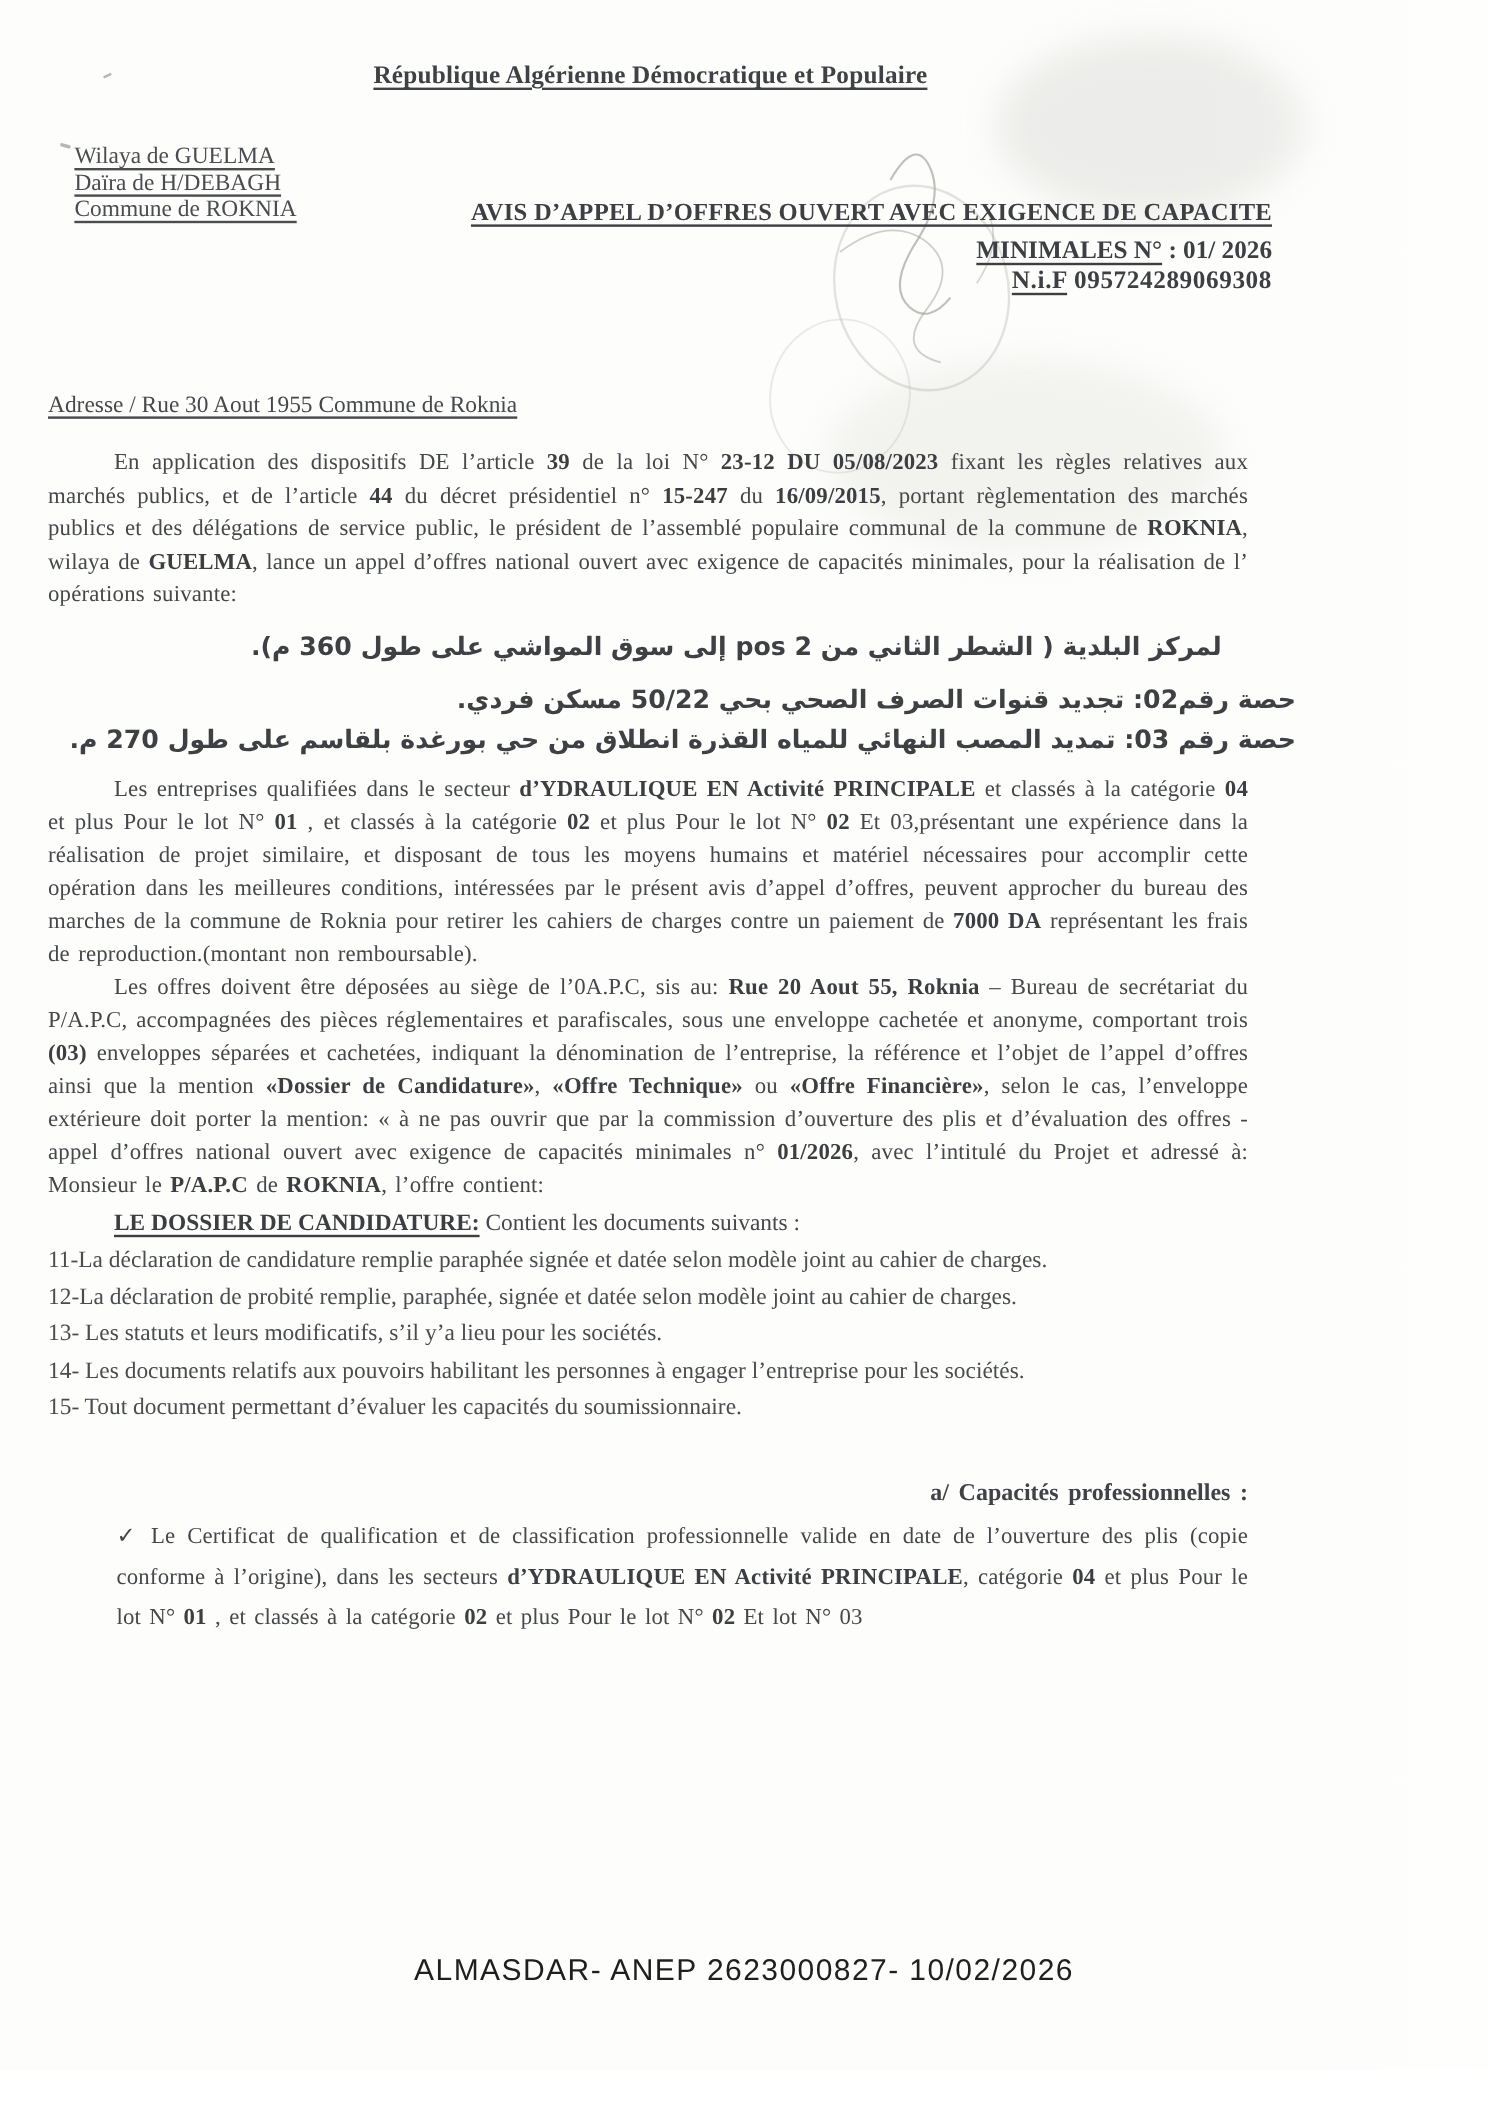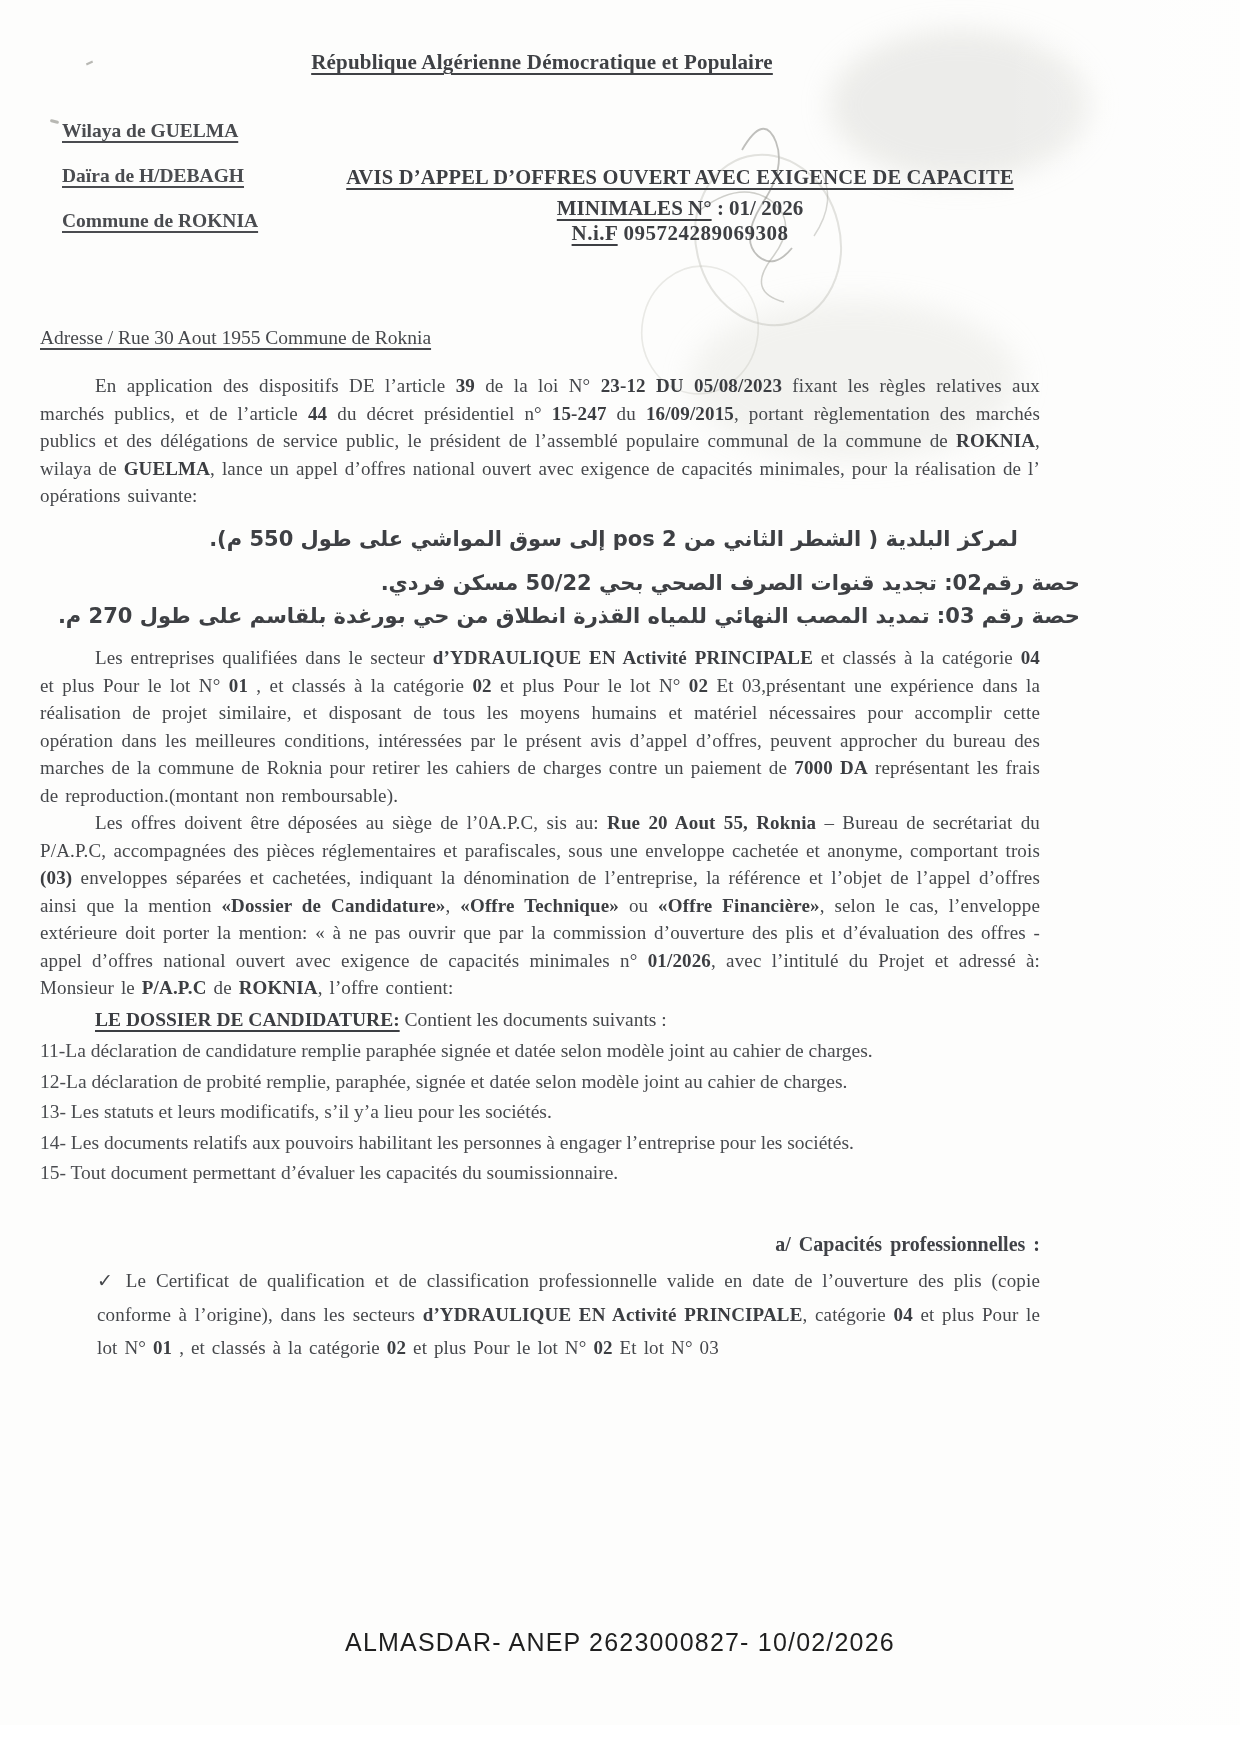--- a/index.html
+++ b/index.html
@@ -13,23 +13,23 @@
   }
   .u{text-decoration:underline;text-underline-offset:4px;text-decoration-thickness:1.5px;}
   .b{font-weight:bold;color:#3c3e42;}
 
   .header-title{
     position:absolute;top:50px;left:0;width:1084px;
     text-align:center;font-size:21px;font-weight:bold;color:#3f4145;
     letter-spacing:.2px;
   }
   .org-block{position:absolute;top:120px;left:62px;font-size:19.5px;color:#4a4c50;}
-  .org-block div{margin-bottom:23px;font-weight:bold;}
+  .org-block div{}
 
-  .title-block{position:absolute;top:166px;left:300px;width:760px;text-align:center;color:#3d3f43;}
+  .title-block{position:absolute;top:166px;left:300px;width:760px;text-align:right;color:#3d3f43;}
   .title-block .t1{font-size:20.5px;font-weight:bold;letter-spacing:.2px;}
   .title-block .t2{font-size:21px;font-weight:bold;margin-top:7px;}
   .title-block .t3{font-size:21px;font-weight:bold;margin-top:0;letter-spacing:.5px;}
 
   .address{position:absolute;top:327px;left:40px;font-size:19.5px;color:#46484c;}
 
   .body{position:absolute;top:372px;left:40px;width:1000px;font-size:19px;line-height:27.5px;}
   .para{margin:0;text-align:justify;text-indent:55px;word-spacing:2px;letter-spacing:.15px;}
   .para.mt{margin-top:14px;}
   .arabic{direction:rtl;text-align:right;margin:16px -40px 6px 0;
@@ -92,21 +92,21 @@
     <div class="t3"><span class="u">N.i.F</span><span> 095724289069308</span></div>
   </div>
 
   <div class="address u">Adresse / Rue 30 Aout  1955 Commune de Roknia</div>
 
   <div class="body">
 
     <p class="para"><span>En application des dispositifs DE l’article </span><span class="b">39</span><span> de la loi N° </span><span class="b">23-12 DU 05/08/2023</span><span> fixant les règles relatives aux marchés publics, et de l’article </span><span class="b">44</span><span> du décret présidentiel n° </span><span class="b">15-247</span><span> du </span><span class="b">16/09/2015</span><span>, portant règlementation des marchés publics et des délégations de service public, le président de l’assemblé populaire communal de la commune de </span><span class="b">ROKNIA</span><span>, wilaya de </span><span class="b">GUELMA</span><span>, lance un appel d’offres national ouvert avec exigence de capacités minimales, pour la réalisation de  l’ opérations suivante:</span></p>
 
     <div class="arabic" dir="rtl">
-      <div class="lot2">لمركز البلدية ( الشطر الثاني من pos 2 إلى سوق المواشي على طول 550 م).</div>
+      <div class="lot2">لمركز البلدية ( الشطر الثاني من pos 2 إلى سوق المواشي على طول 360 م).</div>
       <div class="lot3">حصة رقم02: تجديد قنوات الصرف الصحي بحي 50/22 مسكن فردي.</div>
       <div class="lot4">حصة رقم 03: تمديد المصب النهائي للمياه القذرة انطلاق من حي بورغدة بلقاسم على طول 270 م.</div>
     </div>
 
     <p class="para mt"><span>Les entreprises qualifiées dans le secteur </span><span class="b">d’YDRAULIQUE  EN Activité PRINCIPALE</span><span> et classés à la catégorie </span><span class="b">04</span><span> et plus Pour le lot N°  </span><span class="b">01</span><span>  , et classés à la catégorie </span><span class="b">02</span><span> et plus Pour le lot N°  </span><span class="b">02</span><span> Et 03,présentant une expérience dans la réalisation de projet similaire, et disposant de tous les moyens humains et matériel nécessaires pour accomplir cette opération dans les meilleures conditions, intéressées par le présent avis d’appel d’offres, peuvent approcher du bureau des  marches  de la commune de Roknia pour retirer les cahiers de charges contre un paiement de </span><span class="b">7000 DA</span><span> représentant les frais de reproduction.(montant non remboursable).</span></p>
 
     <p class="para"><span>Les offres doivent être déposées au siège de l’0A.P.C, sis au: </span><span class="b">Rue 20 Aout 55, Roknia</span><span> – Bureau de secrétariat du P/A.P.C, accompagnées des pièces réglementaires et parafiscales, sous une enveloppe cachetée et anonyme, comportant trois </span><span class="b">(03)</span><span> enveloppes séparées et cachetées, indiquant la dénomination de l’entreprise, la référence et l’objet de l’appel d’offres ainsi que la mention </span><span class="b">«Dossier de Candidature»</span><span>, </span><span class="b">«Offre Technique»</span><span> ou </span><span class="b">«Offre Financière»</span><span>, selon le cas, l’enveloppe extérieure doit porter la mention: « à ne pas ouvrir que par la commission d’ouverture des plis et d’évaluation des offres - appel d’offres national ouvert avec exigence de capacités minimales n° </span><span class="b">01/2026</span><span>, avec l’intitulé du Projet et adressé à: Monsieur le </span><span class="b">P/A.P.C</span><span> de </span><span class="b">ROKNIA</span><span>, l’offre contient:</span></p>
 
     <p class="dossier-line"><span class="b u">LE DOSSIER DE CANDIDATURE:</span><span> Contient les documents suivants :</span></p>
 

